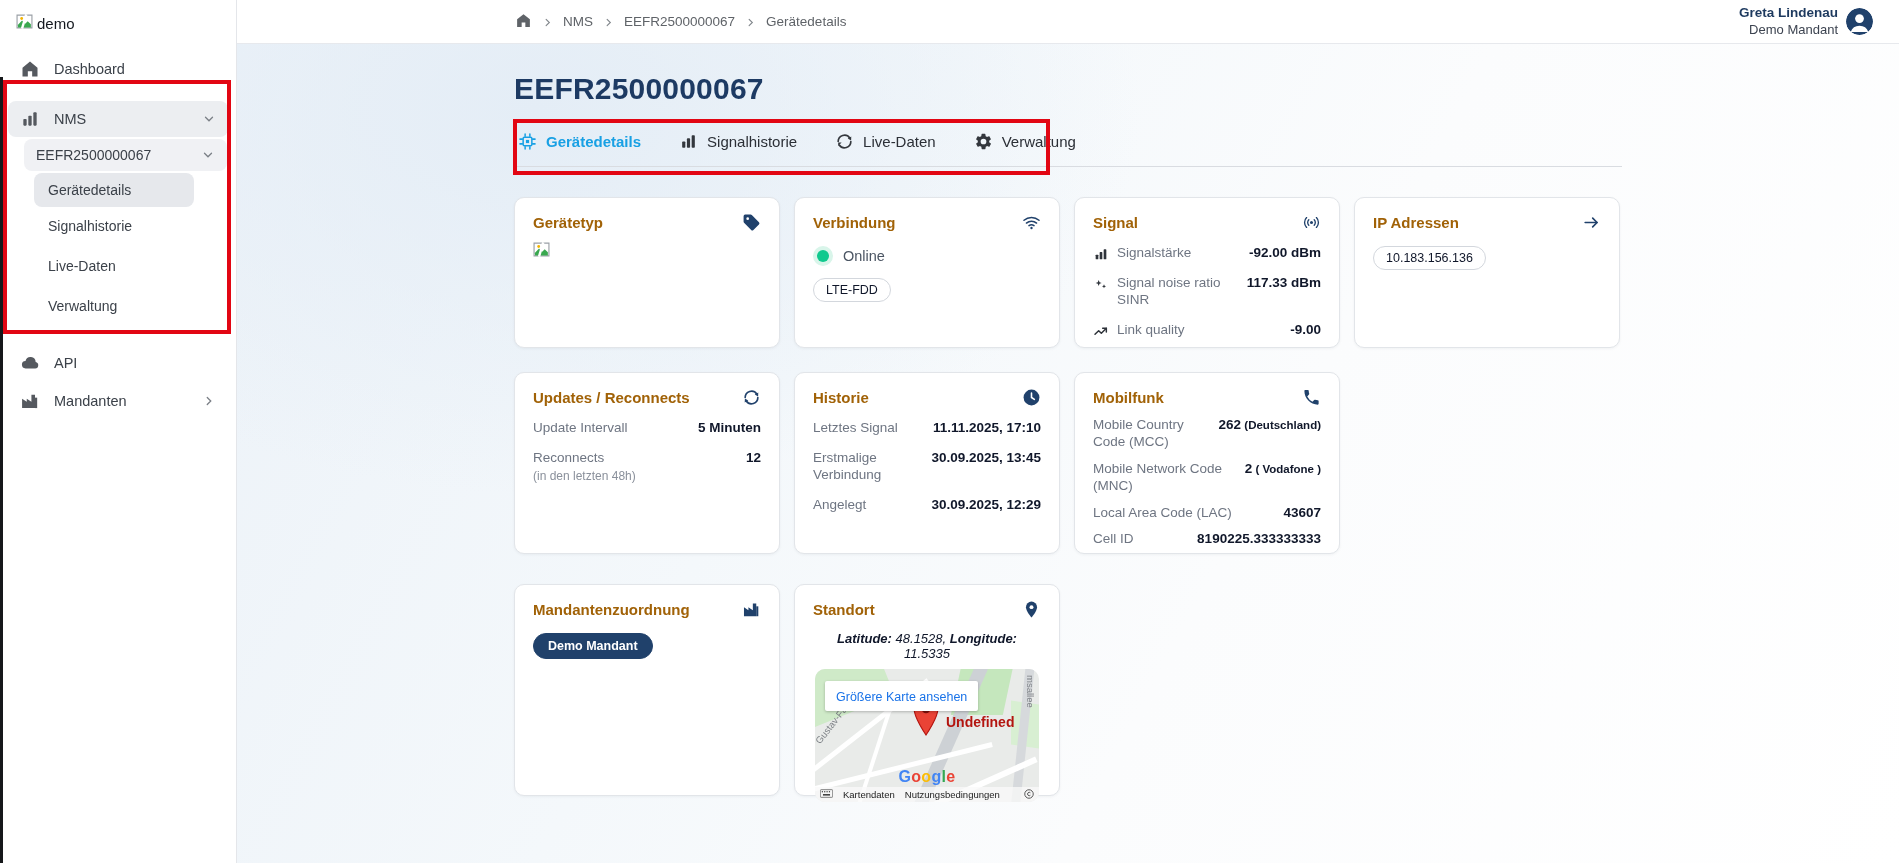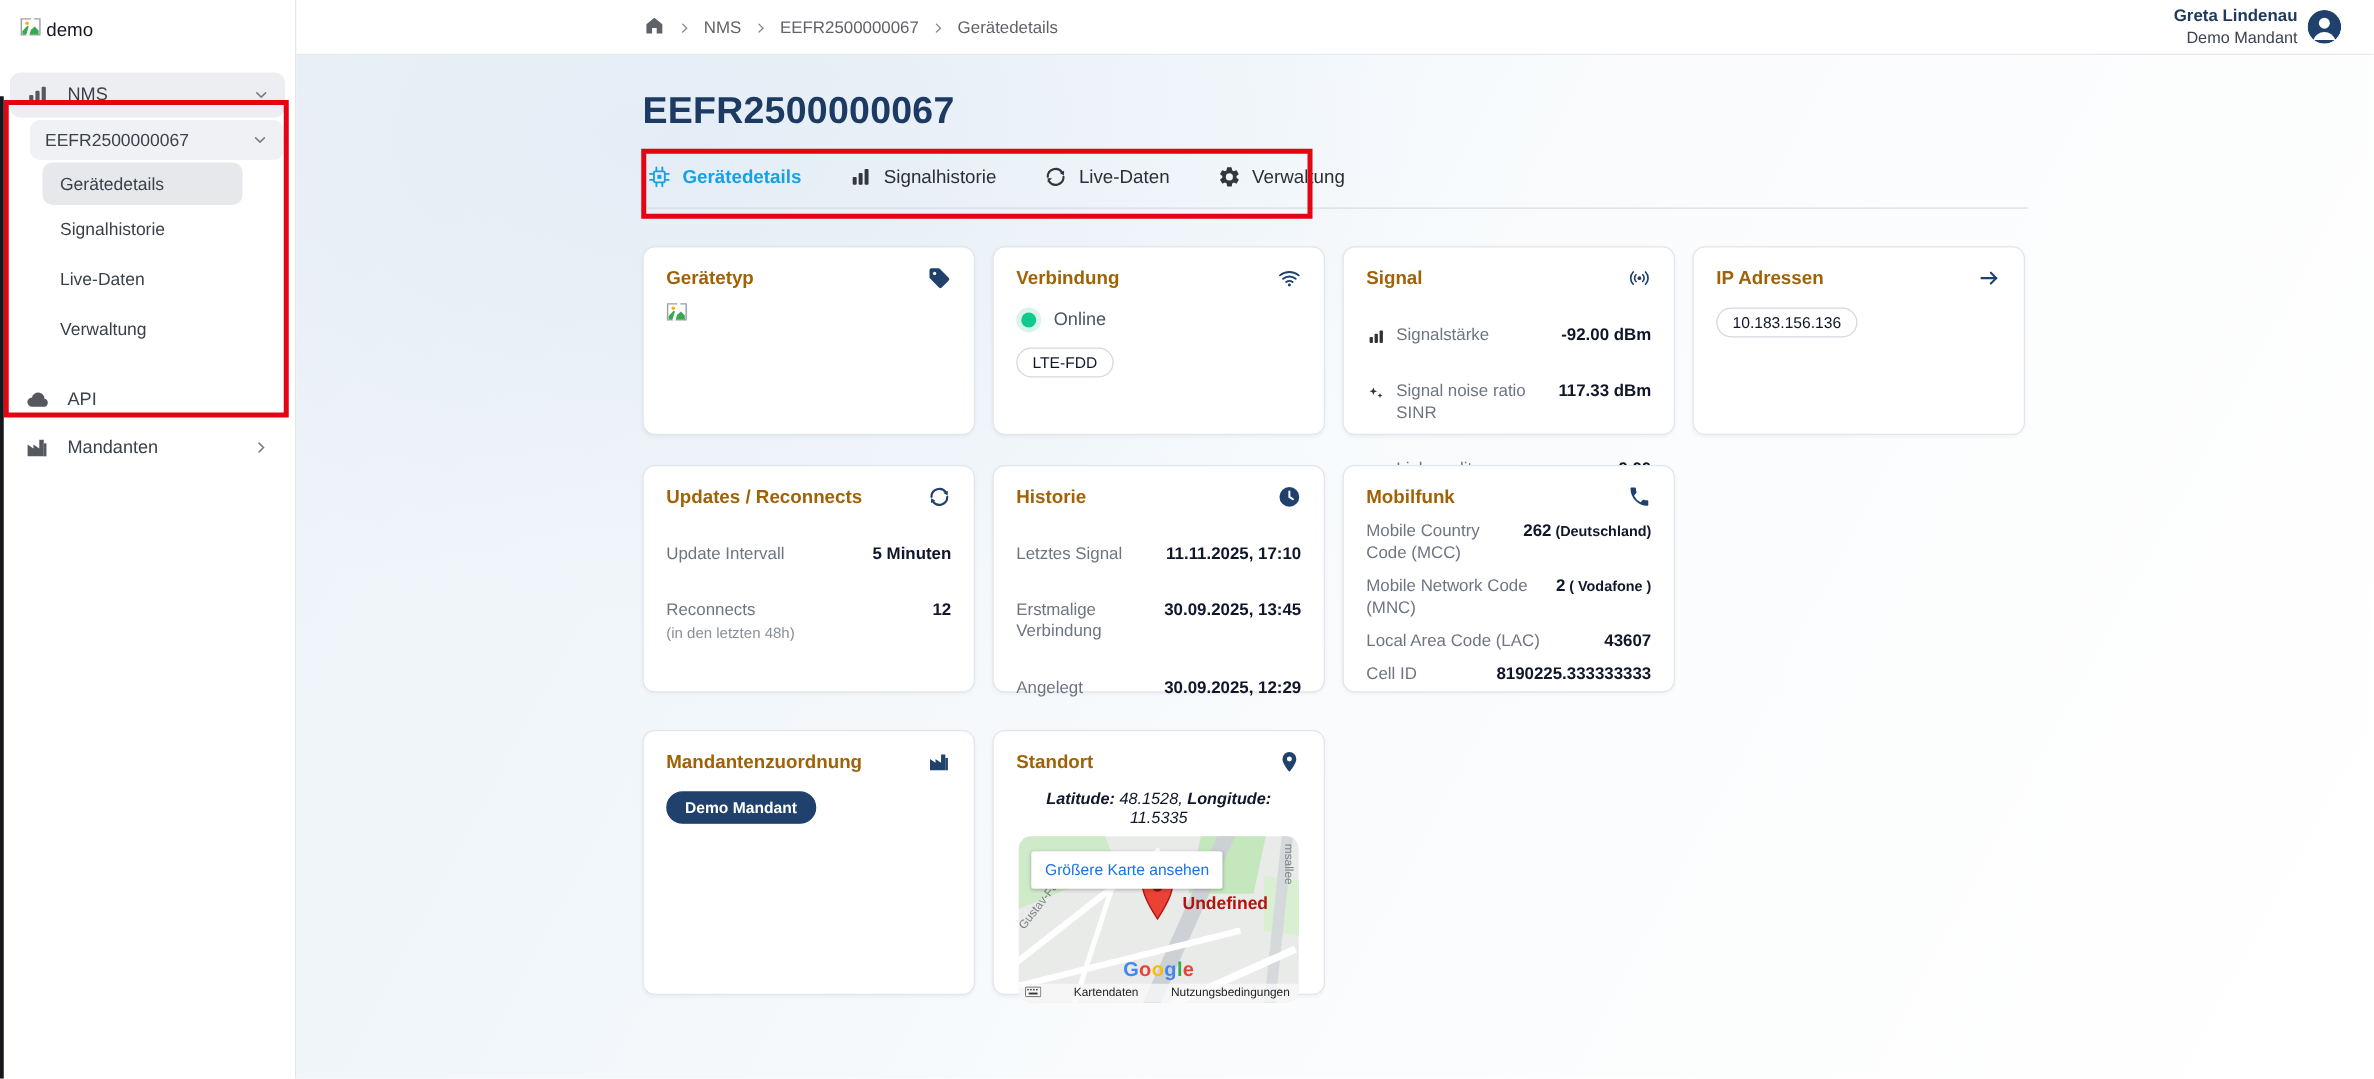--- a/index.html
+++ b/index.html
@@ -50,21 +50,21 @@
   .tab.active .tab-ic { color:#18a0e4; }
 
   
   .card-row { display:flex; gap:14px; margin-top:30px; }
   .card-row.first { margin-top:30px; }
   .card { width:266px; background:#fff; border:1px solid #e2e5e9; border-radius:10px; padding:15px 18px; box-shadow:0 1px 3px rgba(23,32,55,.05); }
   .h-151 { height:151px; } .h-182 { height:182px; } .h-212 { height:212px; }
   .card-head { display:flex; align-items:center; justify-content:space-between; }
   .card-title { font-size:15px; font-weight:bold; color:#a16207; }
   .card-ic { width:19px; height:19px; color:#20416b; display:flex; }
-  .kv { display:flex; justify-content:space-between; align-items:flex-start; margin-top:28px; gap:8px; }
+  .kv { display:flex; justify-content:space-between; align-items:flex-start; margin-top:13px; gap:8px; }
   .kv-label { font-size:13.5px; color:#6e7582; line-height:1.25; }
   .kv-label .sub { display:block; font-size:12px; color:#8a909b; margin-top:2px; }
   .kv-value { font-size:13.5px; font-weight:bold; color:#10172a; text-align:right; white-space:nowrap; }
   .kv-value .suffix { font-size:11.5px; }
   .kv-icon { width:16px; height:16px; color:#2e333a; flex:0 0 16px; margin-right:8px; margin-top:1px; display:inline-flex; }
   .kv-left { display:flex; align-items:flex-start; max-width:58%; }
 
   .pill { display:inline-block; border:1px solid #d3d7dd; border-radius:999px; padding:4px 12px; font-size:12.5px; color:#10172a; background:#fff; }
   .pill-navy { background:#20416b; border-color:#20416b; color:#fff; font-weight:bold; padding:5px 14px; }
   .online-row { display:flex; align-items:center; gap:10px; margin-top:14px; }
@@ -79,21 +79,21 @@
   .map { position:relative; width:224px; height:133px; margin:8px auto 0; border-radius:10px; overflow:hidden; background:#e9ebe9; cursor:grab; }
   .map .patch { position:absolute; }
   .map .road { position:absolute; background:#fff; }
   .street { position:absolute; font-size:9.5px; color:#7e8287; white-space:nowrap; }
   .map-linkbox { position:absolute; left:10px; top:12px; background:#fff; padding:6px 11px; box-shadow:0 1px 3px rgba(0,0,0,.25); border-radius:2px; }
   .map-link { font-size:12.5px; color:#1a73e8; cursor:pointer; }
   .map-pin { position:absolute; left:96px; top:27px; }
   .pin-label { position:absolute; left:131px; top:45px; color:#b3140f; font-weight:bold; font-size:14px; }
   .gmap-logo { position:absolute; left:0; right:0; bottom:16px; text-align:center; font-size:16px; font-weight:bold; letter-spacing:.3px; }
   .gmap-logo span { display:inline; }
-  .map-attrib { position:absolute; left:0; right:0; bottom:0; height:15px; background:rgba(250,250,250,.75); display:flex; align-items:center; gap:26px; padding:0 5px; font-size:9.5px; color:#222; }
+  .map-attrib { position:absolute; left:0; right:0; bottom:0; height:15px; background:rgba(250,250,250,.75); display:flex; align-items:center; gap:10px; padding:0 5px; font-size:9.5px; color:#222; }
   .map-attrib .grow { flex:1; }
 
   
   .anno { position:absolute; border:4px solid #e20613; z-index:50; pointer-events:none; }
   .anno-sidebar { left:3px; top:80px; width:228px; height:254px; }
   .anno-tabs { left:513px; top:119px; width:537px; height:56px; }
   .edge-line { position:absolute; left:0; top:77px; width:3px; height:786px; background:#15171a; z-index:51; }
 </style>
 </head>
 <body>
@@ -106,20 +106,28 @@
         <svg width="17" height="15" viewBox="0 0 24 21">
             <path d="M1.5 1.5h21v18h-21z" fill="#fff" stroke="#9aa0a6" stroke-width="1.6"></path>
             <path d="M2.5 15.5 8.5 9l4.5 4.5 3.5-3.5 4.5 4.5v4.5h-18z" fill="#39a84f"></path>
             <circle cx="8" cy="6.3" r="2" fill="#f4b400"></circle>
             <path d="M14.5 0.5l-6 20" stroke="#fff" stroke-width="3.4"></path>
           </svg>
       </span>
       <span class="logo-text">demo</span>
     </div>
 
+    <div class="nav-item nav-dashboard">
+      <span class="nav-ic">
+        <svg viewBox="0 0 24 24" width="20" height="20" fill="currentColor">
+            <path d="M12 3 3 10.4V21h6.4v-6.2h5.2V21H21V10.4z"></path>
+          </svg>
+      </span>
+      <span>Dashboard</span>
+    </div>
 
     <div class="nav-item nav-nms">
       <span class="nav-ic">
         <svg viewBox="0 0 24 24" width="20" height="20" fill="currentColor">
             <rect x="4" y="12" width="4" height="8" rx="1"></rect>
             <rect x="10" y="8" width="4" height="12" rx="1"></rect>
             <rect x="16" y="4" width="4" height="16" rx="1"></rect>
           </svg>
       </span>
       <span>NMS</span>

